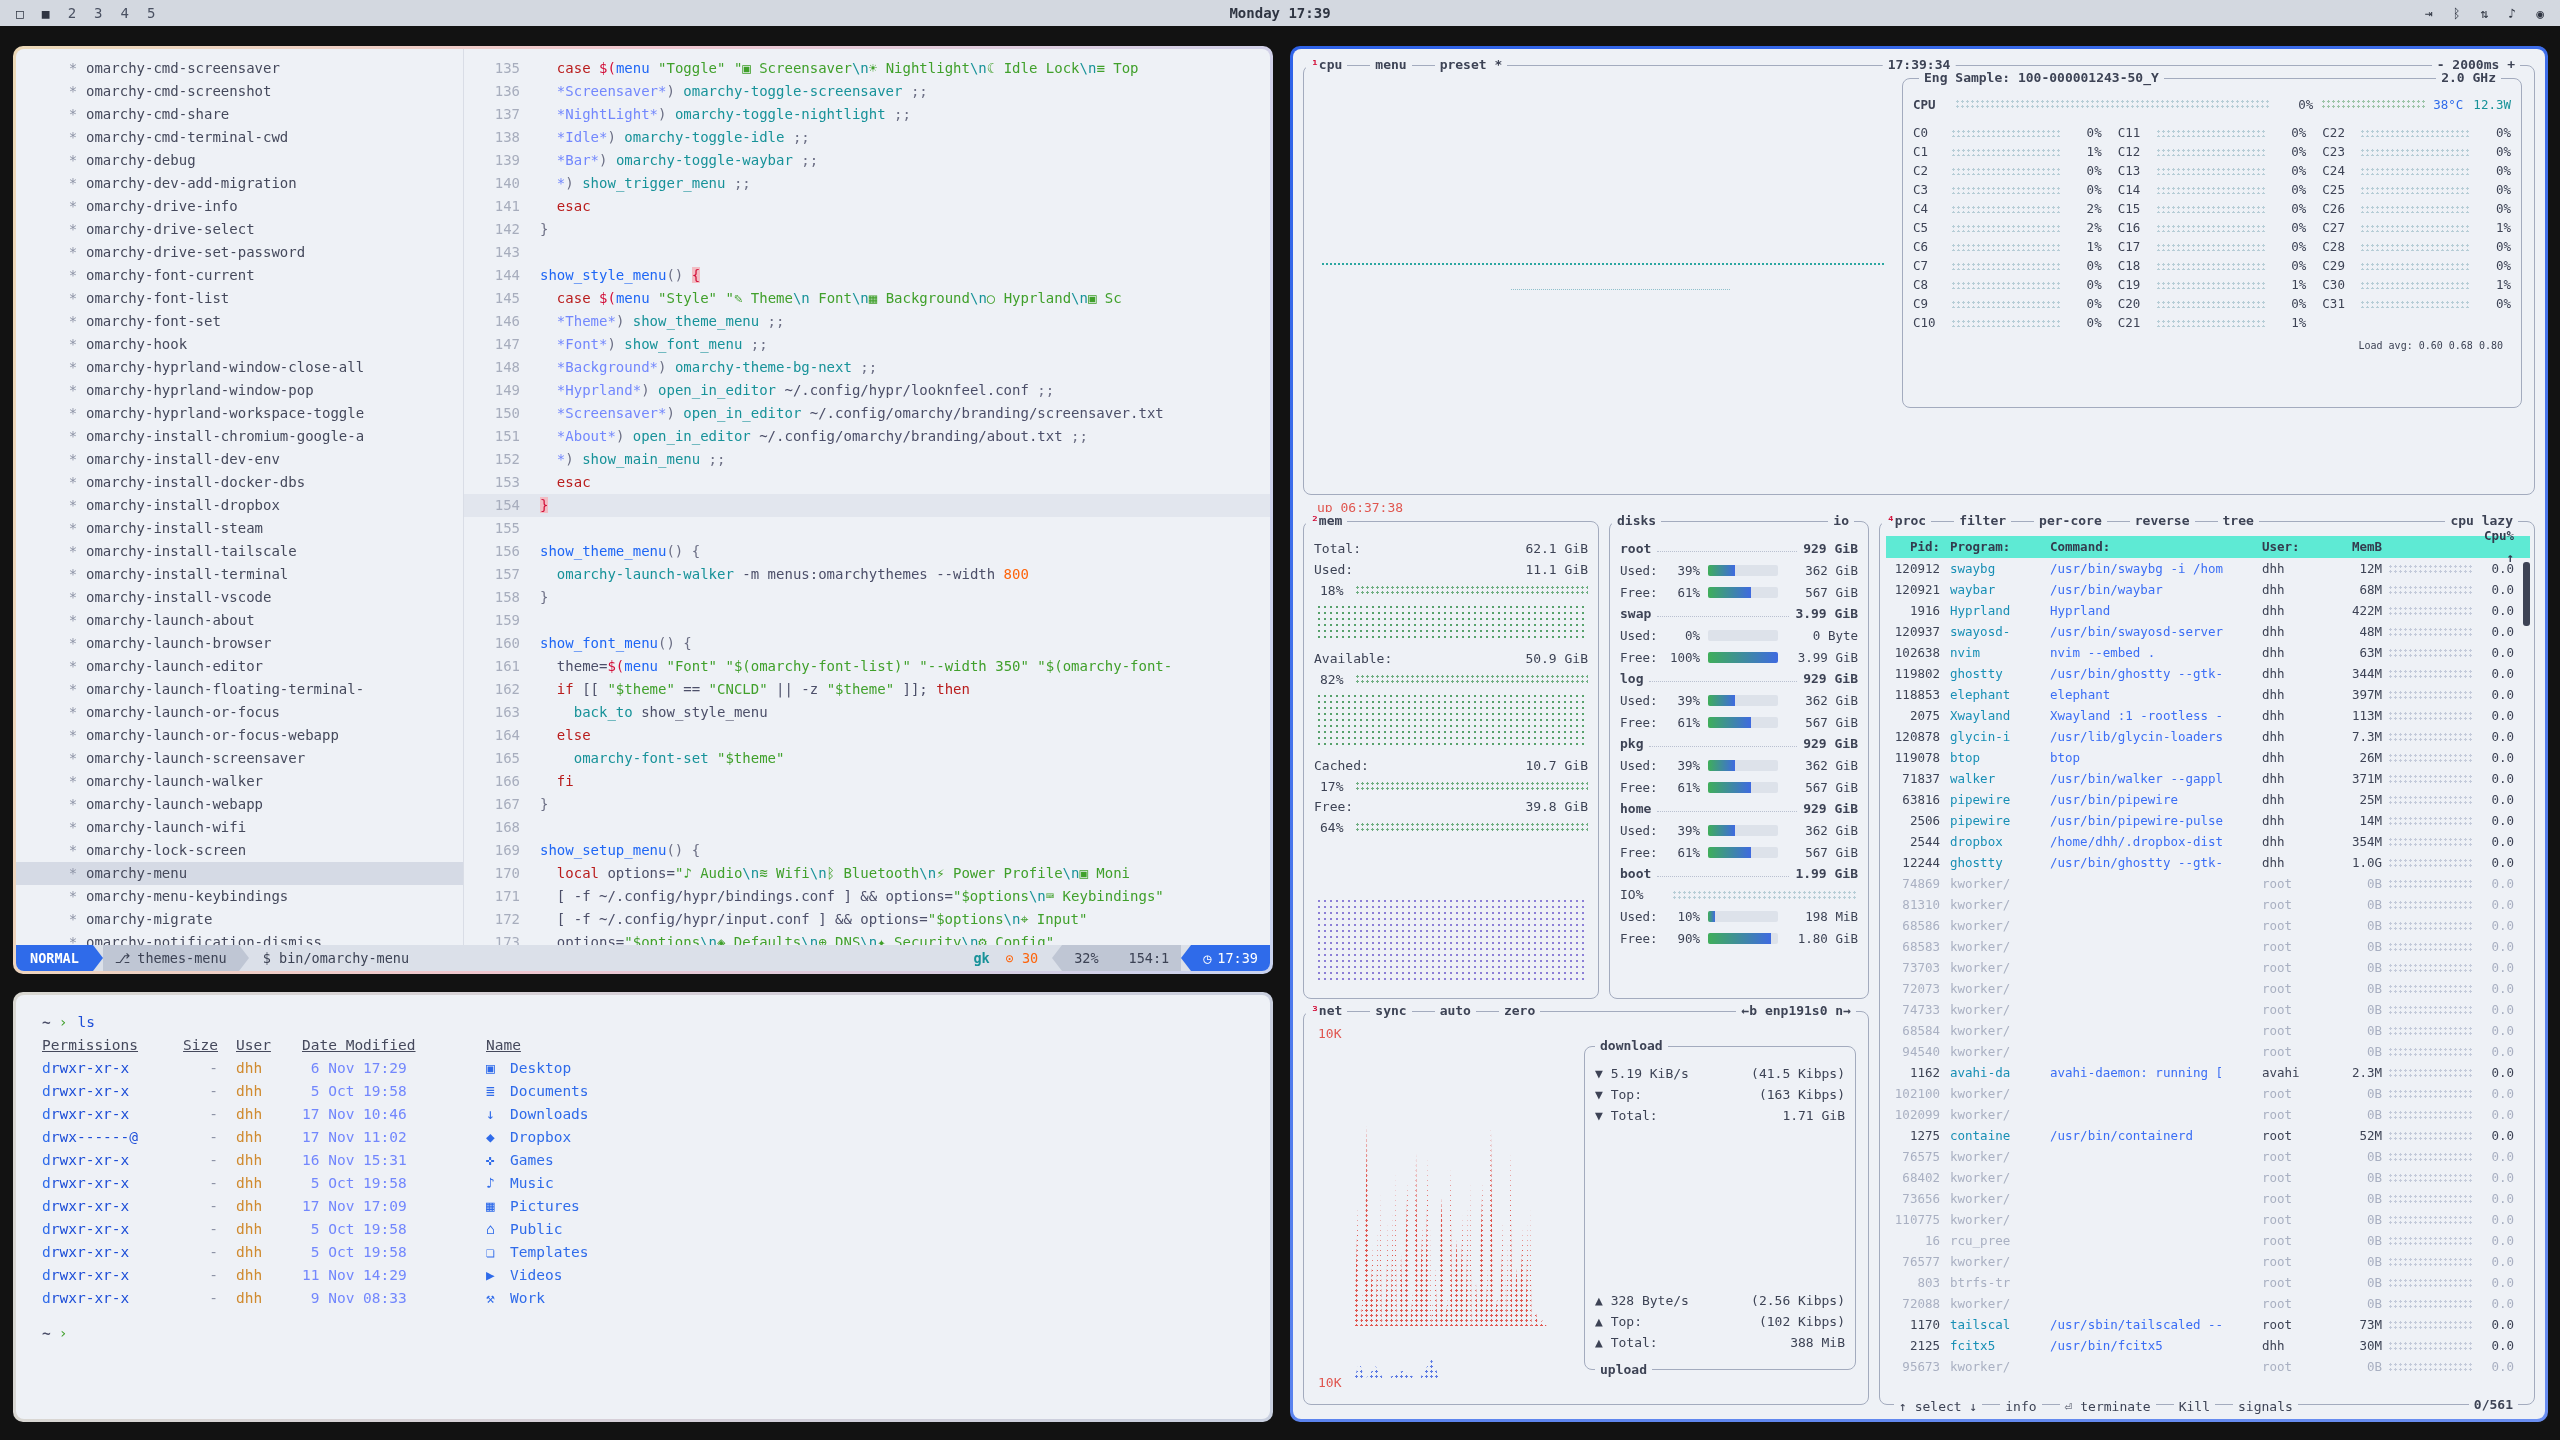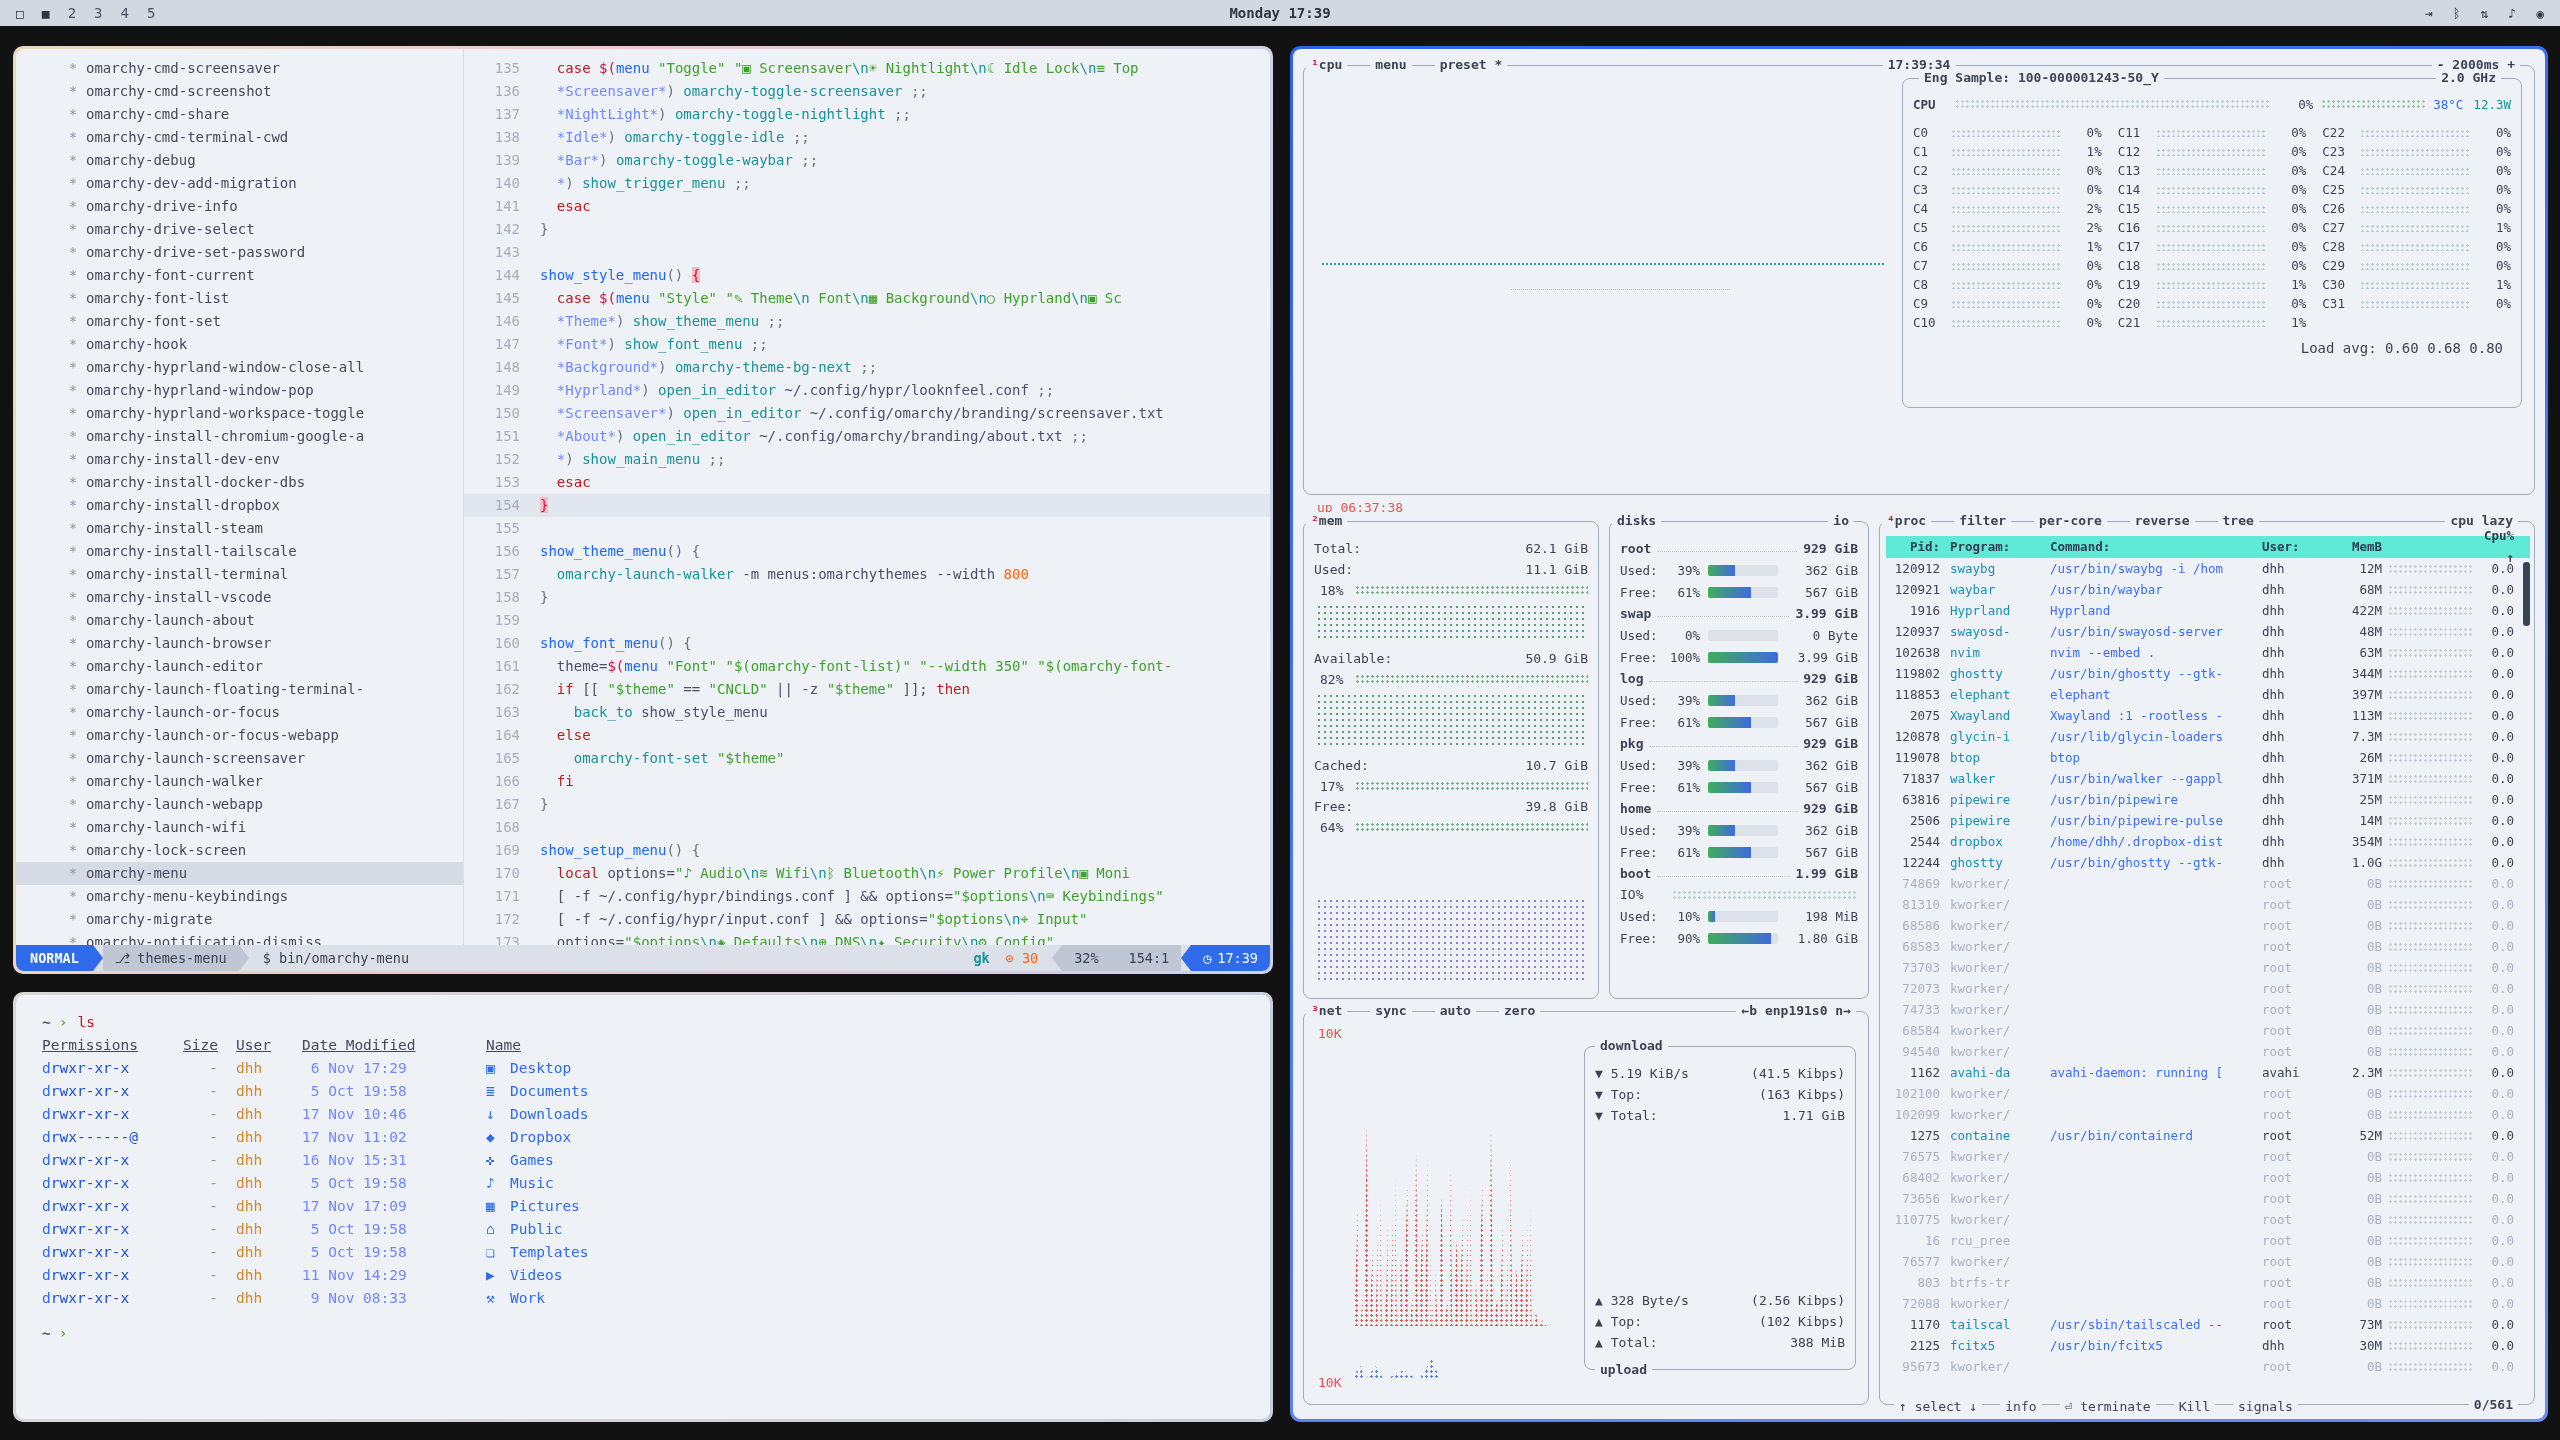--- a/index.html
+++ b/index.html
@@ -42,21 +42,21 @@
 .sl-pos .gap{width:16px}
 .sl-time{background:#2f6bea;color:#fff;height:100%;display:flex;align-items:center;padding:0 12px;gap:6px}
 .tri{width:0;height:26px;border-top:13px solid transparent;border-bottom:13px solid transparent}
 .t1{border-left:10px solid #2f6bea}.t2{border-left:10px solid #bfc6d4}
 .t3{border-right:10px solid #bfc6d4}.t4{border-right:10px solid #2f6bea}
 
 .term{padding:16px 0 0 26px;font-size:14.5px;color:#45495c}
 .trow{height:23px;line-height:23px;display:flex;white-space:pre}
 .tprompt{color:#4c4f69;font-weight:bold}
 .tchev{color:#40a02b;margin:0 10px 0 8px}
-.tcmd{color:#b91c1c}
+.tcmd{color:#1d4ed8}
 .ls-head .lsc{text-decoration:underline;color:#45495c}
 .lsc0{width:132px}.lsc1{width:44px;text-align:right}.lsc2{width:66px;padding-left:18px}
 .lsc3{width:184px;padding-left:18px}.lsc4{padding-left:18px;display:flex}
 .permd{color:#2f6bea}.permr{color:#1d4ed8}
 .size{color:#8d93a6}.user{color:#d08a2e}.date{color:#7287fd}
 .fname2{color:#2f6bea}
 .ficon{width:24px;color:#2f6bea}
 
 .btop{padding:16px 10px 14px;display:flex;flex-direction:column;font-size:13px;color:#3d4355}
 .bbox{border:1.5px solid #a3abbe;border-radius:8px;position:relative;background:#eef1f6}
@@ -79,21 +79,21 @@
 .cdots.big{flex:1;margin:0 8px}
 .cdots.temp{width:104px;margin:0 8px;background-image:radial-gradient(circle,#9cc4a8 1px,transparent 1.3px)}
 .ctemp{color:#2f6bea;margin-right:10px}
 .cwatt{color:#179299}
 .cores{display:flex;gap:16px;margin-top:8px}
 .corecol{flex:1}
 .core{display:flex;align-items:center;height:19px;font-size:12.5px}
 .cname{width:32px}
 .core .cdots{flex:1;margin:0 6px;height:8px}
 .cpct{width:34px;text-align:right}
-.loadavg{text-align:right;margin-top:8px;padding-right:8px;font-size:14px}
+.loadavg{text-align:right;margin-top:8px;padding-right:8px;font-size:10px}
 .uptime{color:#e0564f;height:26px;line-height:26px;padding-left:14px;flex:none}
 .lower{display:flex;gap:10px;flex:1;min-height:0}
 .leftcol{width:566px;display:flex;flex-direction:column;gap:12px}
 .midrow{display:flex;gap:10px;height:478px;flex:none}
 .membox{width:296px;padding:16px 10px 8px}
 .memwrap{height:100%;display:flex;flex-direction:column}
 .mrow{display:flex;height:21px;line-height:21px}
 .mlab{flex:1}.mval{text-align:right}
 .mpct{height:20px;display:flex;align-items:center}
 .mpv{padding-left:6px}

